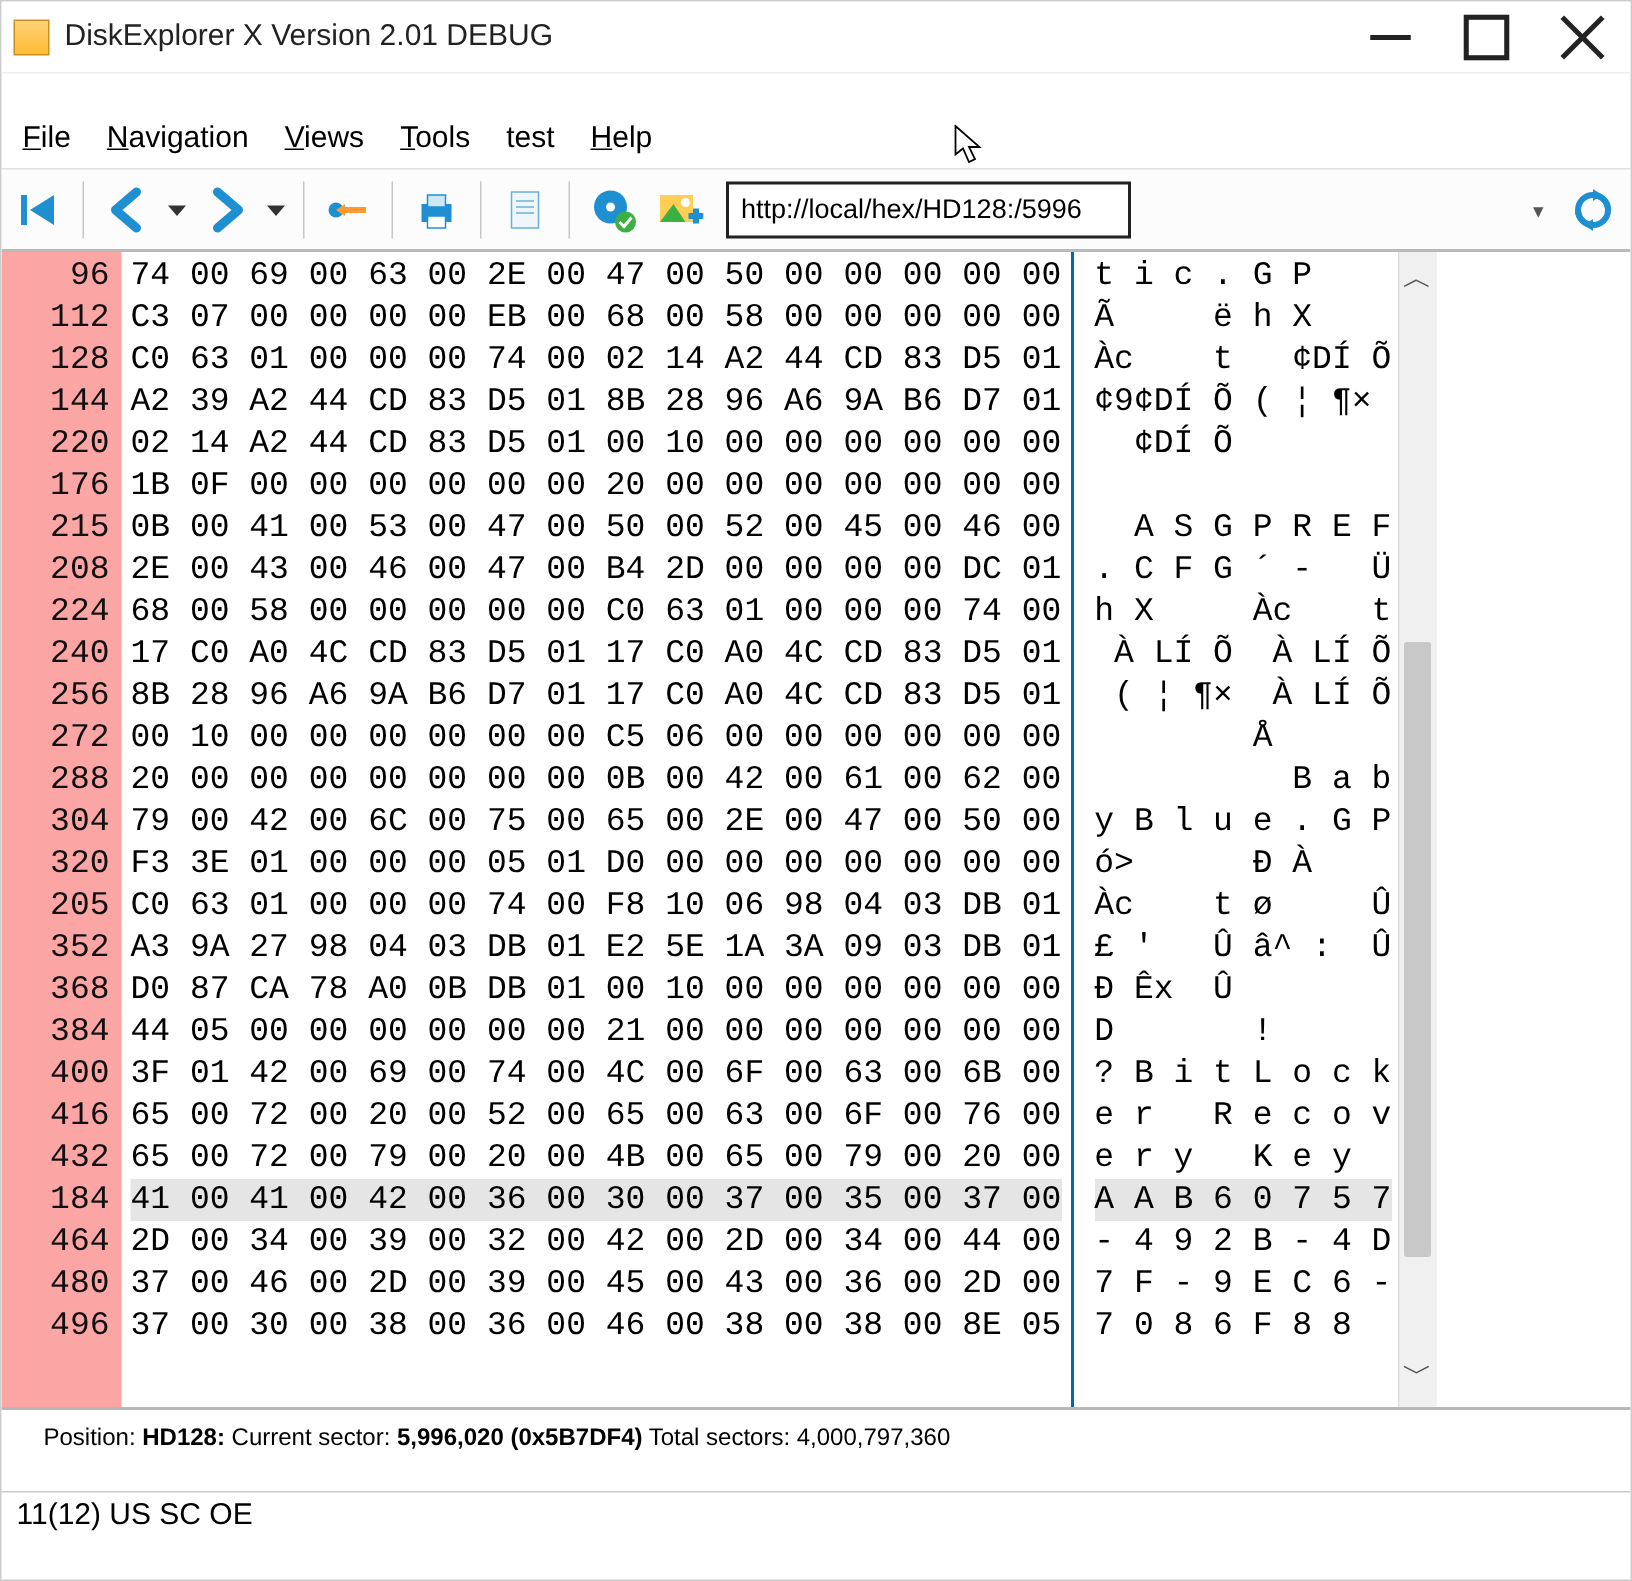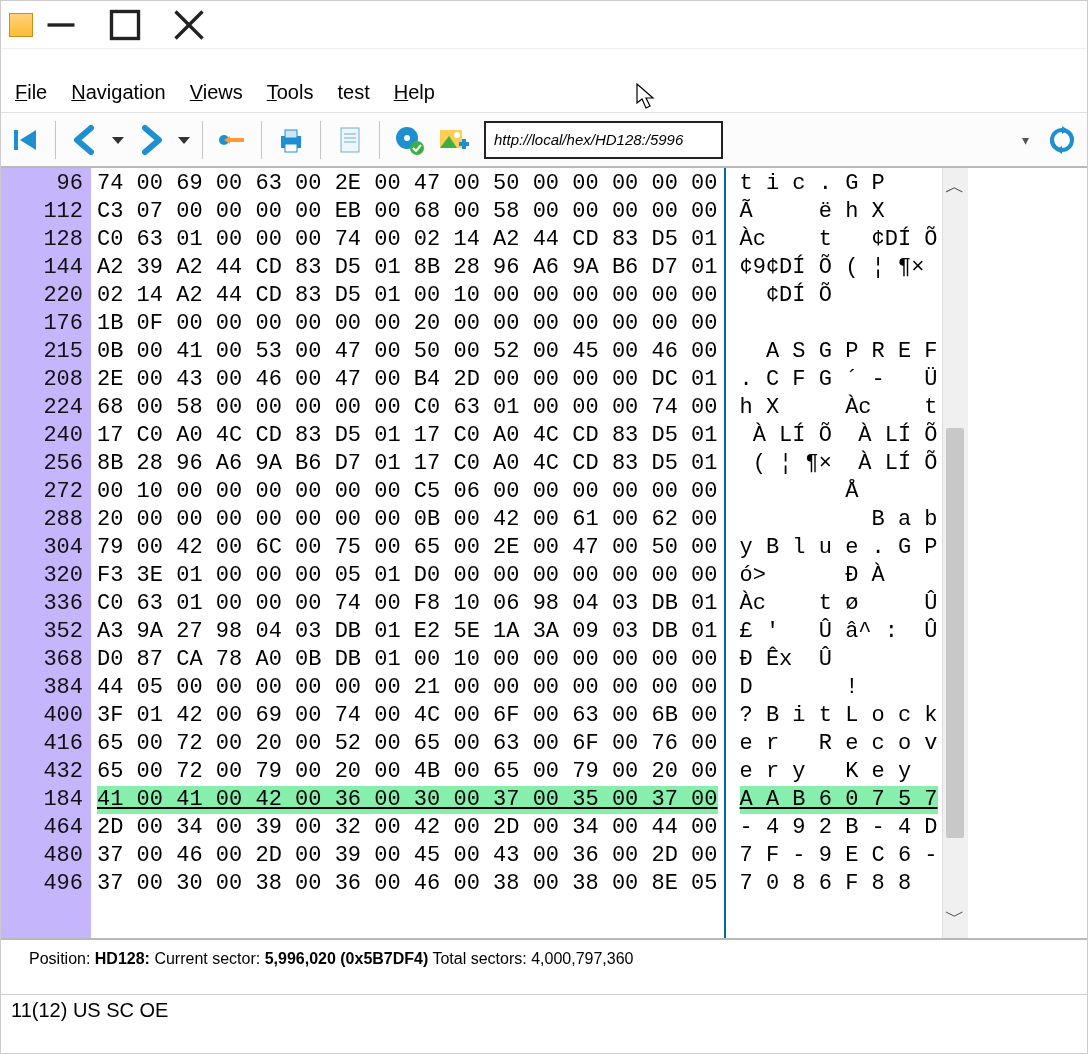--- a/index.html
+++ b/index.html
@@ -60,57 +60,56 @@
     flex:1;
     display:flex;
     align-items:center;
     gap:8px;
     margin-left:6px;
   }
   .addr-input {
     flex:1;
     border:2px solid #222;
     height:38px;
-    font-size:15px;
+    font-size:18px;
     padding:2px 26px 2px 8px;
     font-family:inherit;
     position:relative;
-    font-style:italic;
   }
   .addr-wrap { position:relative; flex:1; }
   .addr-caret {
     position:absolute; right:6px; top:50%; transform:translateY(-50%);
     font-size:14px; color:#555;
   }
   .hex-area {
     display:flex;
     height: 770px;
     font-family: "Consolas","Courier New",monospace;
     font-size: 22px;
     line-height: 28px;
     overflow:hidden;
   }
   .offsets {
-    width: 90px;
-    background:#c4b5fd;
+    width: 80px;
+    background:#fca5a5;
     text-align:right;
     padding: 2px 8px 2px 2px;
     color:#111;
   }
   .hexcol {
     padding:2px 6px 19px 6px;
     white-space:pre;
   }
   .asccol {
     padding:2px 4px 2px 14px;
     white-space:pre;
     border-left:2px solid #0369a1;
   }
   .row { height:28px; }
-  .hl { background:#86efac;text-decoration:underline; }
+  .hl { background:#e5e5e5; }
   .scrolltrack {
     width:26px;
     background:#f0f0f0;
     display:flex;
     flex-direction:column;
     align-items:center;
     border-left:1px solid #ddd;
   }
   .scroll-arrow { font-size:20px; color:#555; padding:6px 0;}
   .scroll-thumb {
@@ -139,20 +138,21 @@
     top:82px; left:634px;
     width:22px; height:28px;
     pointer-events:none;
   }
 </style>
 </head>
 <body>
 
 <div class="titlebar">
   <div class="app-icon"></div>
+  <div class="title">DiskExplorer X Version 2.01 DEBUG</div>
   <div class="win-controls">
     <div class="win-btn">
       <svg viewBox="0 0 16 16">
           <line x1="2" y1="8" x2="14" y2="8" stroke="#222" stroke-width="1.5"></line>
         </svg>
     </div>
     <div class="win-btn">
       <svg viewBox="0 0 16 16">
           <rect x="2" y="2" width="12" height="12" fill="none" stroke="#222" stroke-width="1.5"></rect>
         </svg>
@@ -272,21 +272,21 @@
       <div class="row">176</div>
       <div class="row">215</div>
       <div class="row">208</div>
       <div class="row">224</div>
       <div class="row">240</div>
       <div class="row">256</div>
       <div class="row">272</div>
       <div class="row">288</div>
       <div class="row">304</div>
       <div class="row">320</div>
-      <div class="row">336</div>
+      <div class="row">205</div>
       <div class="row">352</div>
       <div class="row">368</div>
       <div class="row">384</div>
       <div class="row">400</div>
       <div class="row">416</div>
       <div class="row">432</div>
       <div class="row">184</div>
       <div class="row">464</div>
       <div class="row">480</div>
       <div class="row">496</div>

